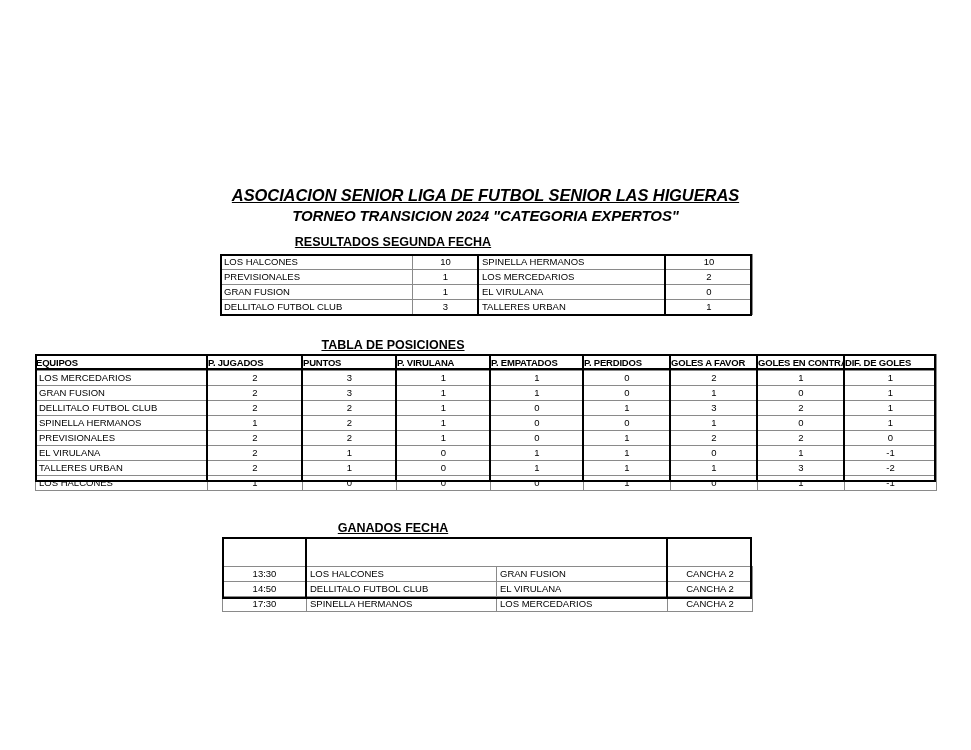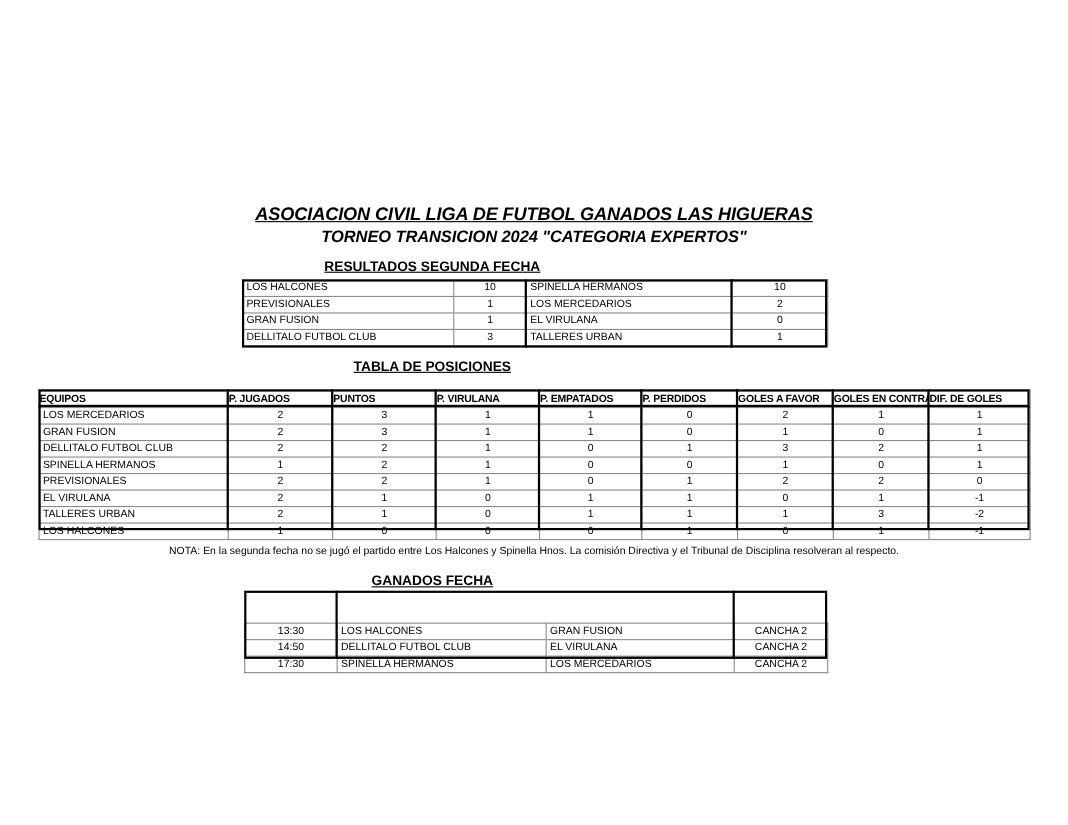--- a/index.html
+++ b/index.html
@@ -51,21 +51,21 @@
     position: absolute;
     width: 786px;
     left: 0;
     text-align: center;
     font-size: 12.5px;
     font-weight: bold;
   }
   .section-heading span { text-decoration: underline; }
 
   #heading-resultados { top: 235px; }
-  #heading-tabla { top: 326px; }
+  #heading-tabla { top: 338px; }
   #heading-tercera { top: 521px; }
 
   
   .tbl {
     position: absolute;
     border-collapse: collapse;
     table-layout: fixed;
     font-size: 9.5px;
   }
   .tbl td, .tbl th {
@@ -155,21 +155,21 @@
   #fixtures-table col.c-time  { width: 84px; }
   #fixtures-table col.c-home  { width: 190px; }
   #fixtures-table col.c-away  { width: 171px; }
   #fixtures-table col.c-field { width: 85px; }
 </style>
 </head>
 <body>
 
 <div class="page">
 
-  <div class="title-main"><span>ASOCIACION CIVIL LIGA DE FUTBOL GANADOS LAS HIGUERAS</span></div>
+  <div class="title-main"><span>ASOCIACION SENIOR LIGA DE FUTBOL SENIOR LAS HIGUERAS</span></div>
   <div class="title-sub">TORNEO TRANSICION 2024 "CATEGORIA EXPERTOS"</div>
 
   <div class="section-heading" id="heading-resultados"><span>RESULTADOS SEGUNDA FECHA</span></div>
 
   <table class="tbl" id="results-table">
     <colgroup>
       <col class="c-teamA">
         <col class="c-goalA">
         <col class="c-teamB">
         <col class="c-goalB">
@@ -329,21 +329,20 @@
   <div class="hrule" style="left:35px; top:368px; width:901px;"></div>
   <div class="vrule" style="left:206px; top:354px; height:128px;"></div>
   <div class="vrule" style="left:301px; top:354px; height:128px;"></div>
   <div class="vrule" style="left:395px; top:354px; height:128px;"></div>
   <div class="vrule" style="left:489px; top:354px; height:128px;"></div>
   <div class="vrule" style="left:582px; top:354px; height:128px;"></div>
   <div class="vrule" style="left:669px; top:354px; height:128px;"></div>
   <div class="vrule" style="left:756px; top:354px; height:128px;"></div>
   <div class="vrule" style="left:843px; top:354px; height:128px;"></div>
 
-  <div class="note">NOTA: En la segunda fecha no se jugó el partido entre Los Halcones y Spinella Hnos. La comisión Directiva y el Tribunal de Disciplina resolveran al respecto.</div>
 
   <div class="section-heading" id="heading-tercera"><span>GANADOS FECHA</span></div>
 
   <table class="tbl" id="fixtures-table">
     <colgroup>
       <col class="c-time">
         <col class="c-home">
         <col class="c-away">
         <col class="c-field">
     </colgroup>

